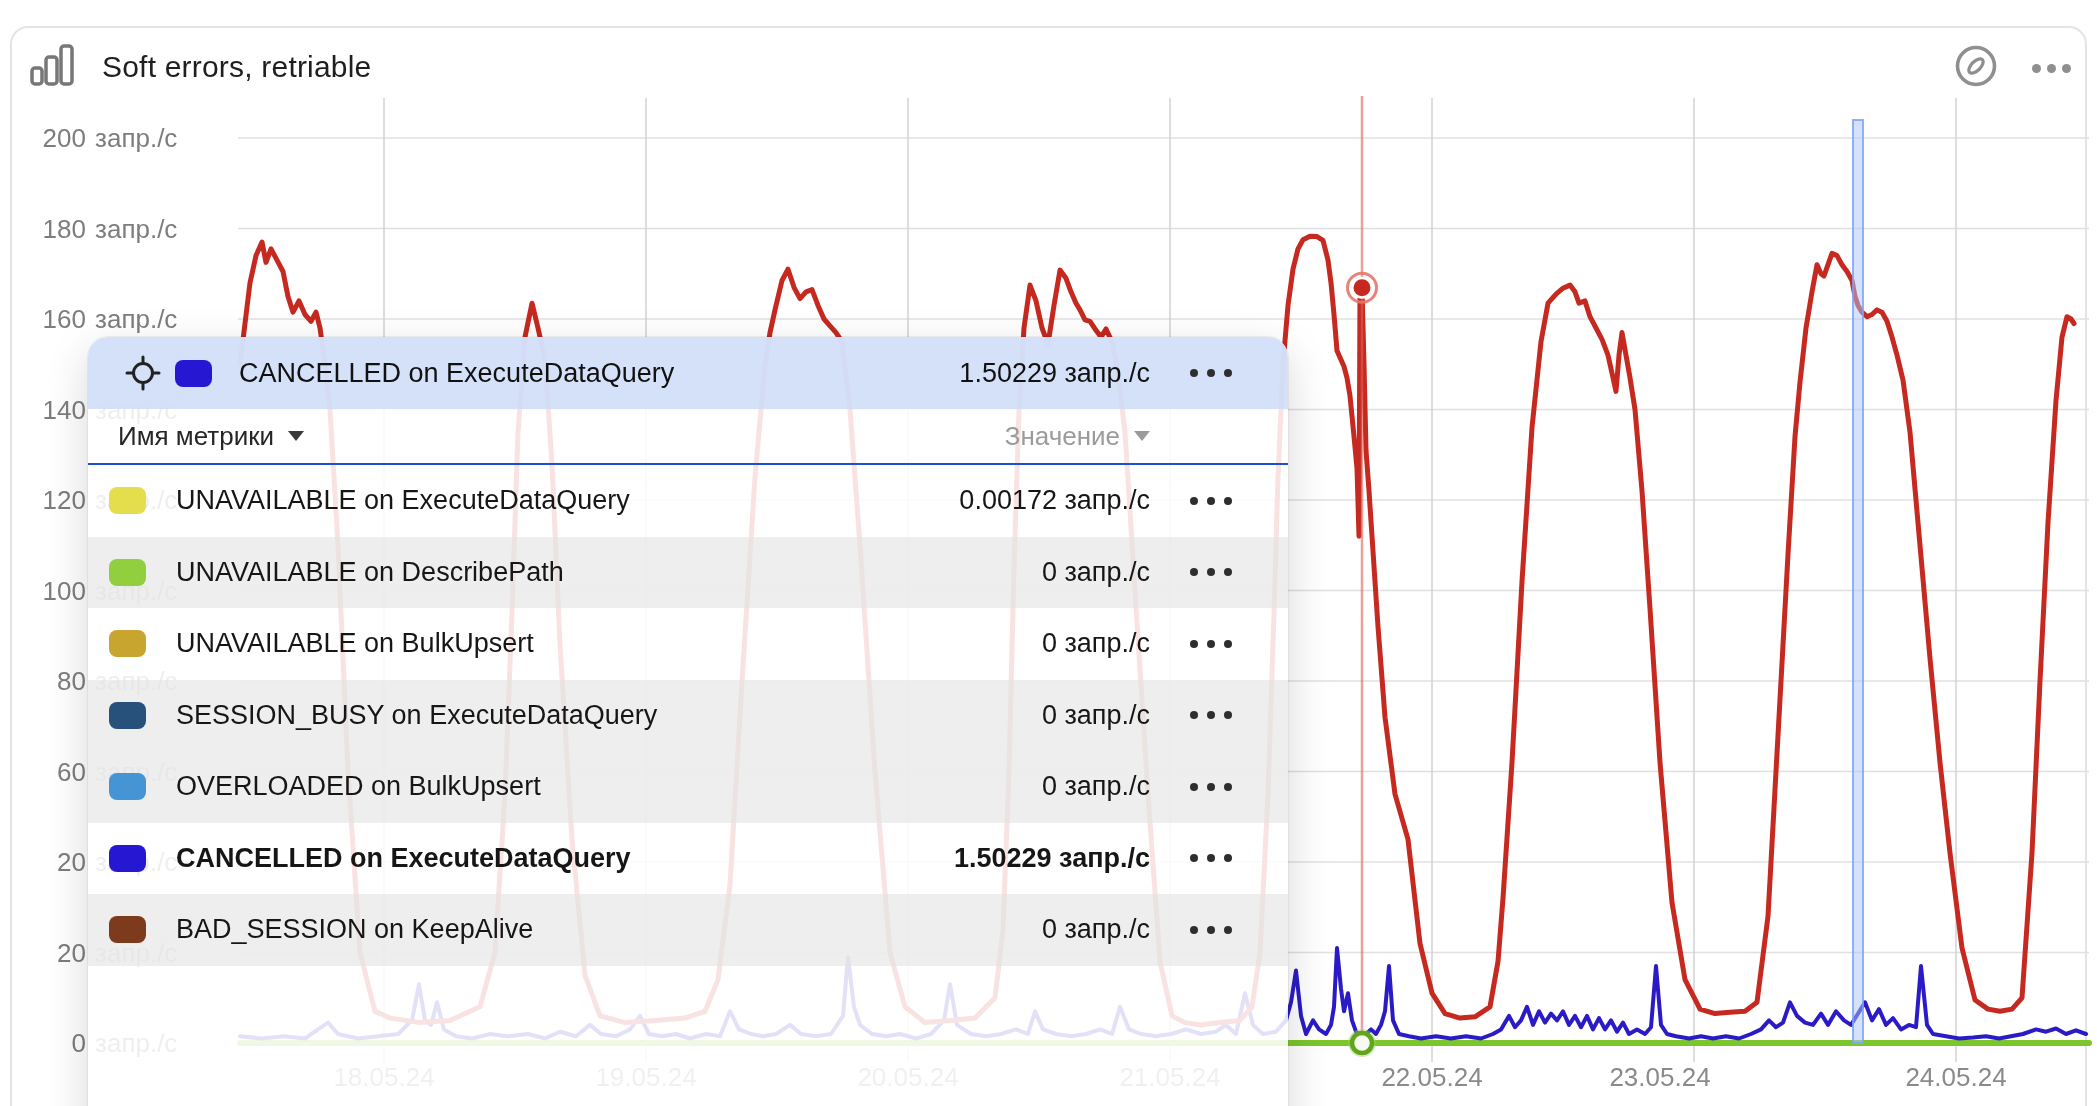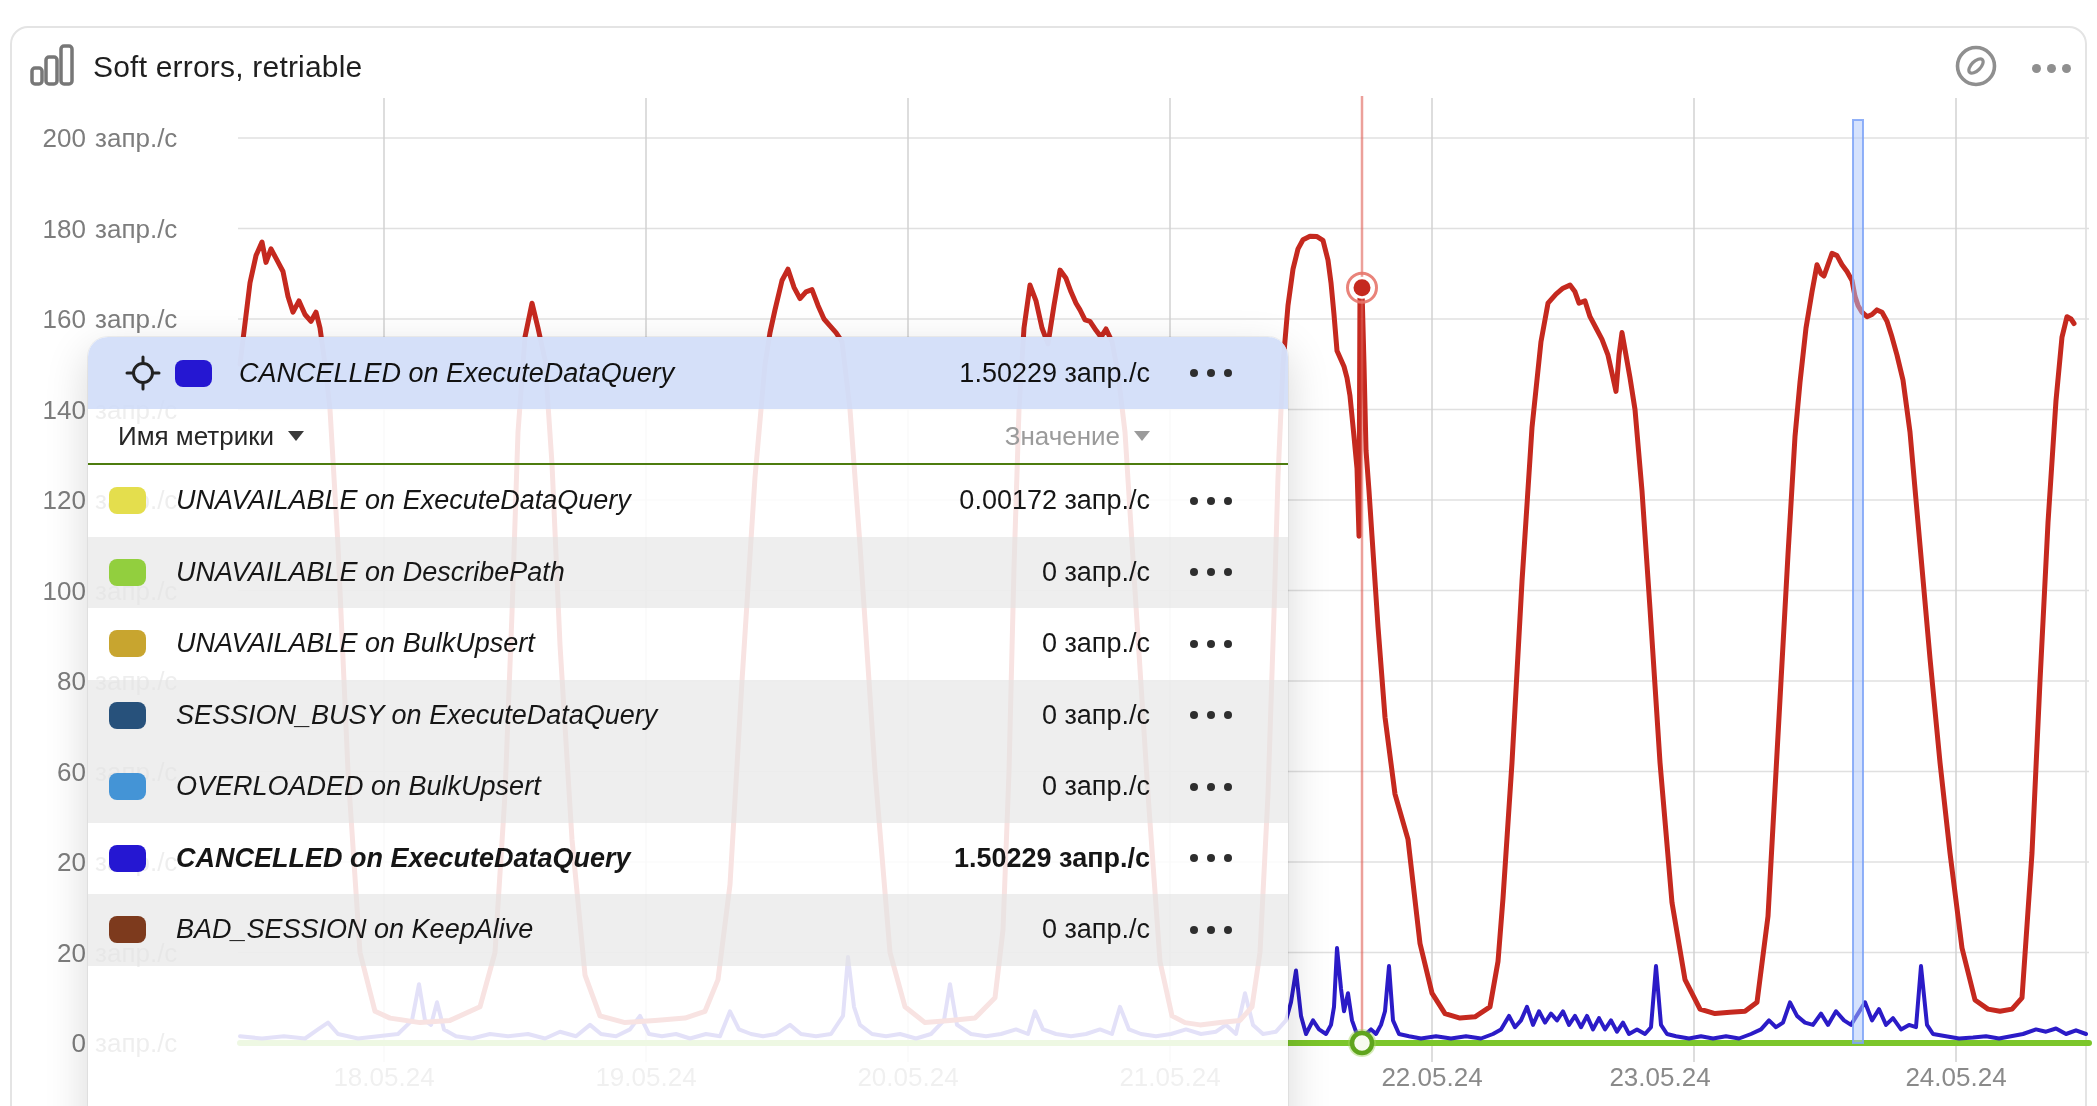--- a/index.html
+++ b/index.html
@@ -4,21 +4,21 @@
 <style>
   html,body{margin:0;padding:0;}
   body{
     width:2097px;height:1106px;overflow:hidden;background:#ffffff;
     font-family:"Liberation Sans", sans-serif;position:relative;
   }
   .panel-border{
     position:absolute;left:10px;top:26px;width:2073px;height:1120px;
     border:2px solid #e4e4e4;border-radius:18px;z-index:0;background:#fff;
   }
-  .hdr{position:absolute;left:30px;top:44px;display:flex;align-items:center;gap:19px;z-index:3;}
+  .hdr{position:absolute;left:30px;top:44px;display:flex;align-items:center;gap:28px;z-index:3;}
   .hdr-title{font-size:30px;color:#1f1f1f;font-weight:500;letter-spacing:0.2px;}
   .hdr-icons{position:absolute;top:44px;right:26px;display:flex;align-items:center;gap:34px;z-index:3;}
   .menu-dots{display:flex;gap:6px;align-items:center;cursor:pointer;}
   .menu-dots .mdot{width:9px;height:9px;border-radius:50%;background:#8f8f8f;}
   .ylabel{position:absolute;font-size:26px;color:#7d7d7d;display:flex;line-height:30px;z-index:1;}
   .ylabel .num{width:60px;text-align:right;}
   .ylabel .unit{margin-left:9px;}
   .xlabel{position:absolute;top:1062px;font-size:26px;color:#8a8a8a;transform:translateX(-50%);z-index:1;white-space:nowrap;text-align:center;}
   #chart-svg{position:absolute;left:0;top:0;z-index:2;}
   .tooltip{
@@ -28,27 +28,27 @@
     overflow:hidden;
   }
   .tt-date{height:103px;display:flex;align-items:center;padding:0 30px;font-size:29px;color:#1d1d1d;}
   .tt-selected{
     height:72px;background:rgba(206,218,248,0.85);display:flex;align-items:center;
     padding:0 56px 0 37px;font-size:27px;color:#111;
   }
   .crosshair{width:36px;height:36px;flex:0 0 auto;}
   .tt-selected .swatch{margin:0 27px 0 14px;}
   .swatch{width:37px;height:27px;border-radius:8px;flex:0 0 auto;}
-  .tt-label{flex:1;white-space:nowrap;overflow:hidden;font-style:italic;}
+  .tt-label{flex:1;white-space:nowrap;overflow:hidden;}
   .tt-value{white-space:nowrap;}
   .dots{width:47px;margin-left:35px;display:flex;gap:9px;justify-content:flex-end;align-items:center;cursor:pointer;flex:0 0 auto;}
   .dots .dot{width:8px;height:8px;border-radius:50%;background:#2e2e2e;}
   .tt-colhead{
     height:54px;display:flex;align-items:center;padding:0 138px 0 30px;
-    border-bottom:2px solid #4d7c0f;font-size:26px;
+    border-bottom:2px solid #1d4ed8;font-size:26px;
   }
   .col-name{color:#262626;display:flex;align-items:center;gap:14px;cursor:pointer;}
   .col-spacer{flex:1;}
   .col-value{color:#9b9b9b;display:flex;align-items:center;gap:14px;cursor:pointer;}
   .tri{width:0;height:0;border-left:8px solid transparent;border-right:8px solid transparent;border-top:10px solid #3a3a3a;}
   .tri.gray{border-top-color:#9b9b9b;}
   .tt-row{height:71.5px;display:flex;align-items:center;padding:0 56px 0 21px;font-size:27px;color:#161616;}
   .tt-row .swatch{margin-right:30px;}
   .tt-row.alt{background:rgba(227,227,227,0.6);}
   .tt-row.bold{font-weight:bold;}

